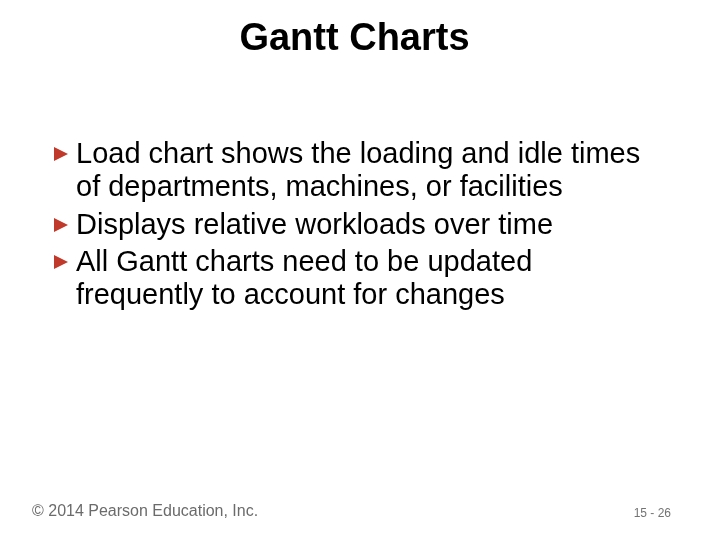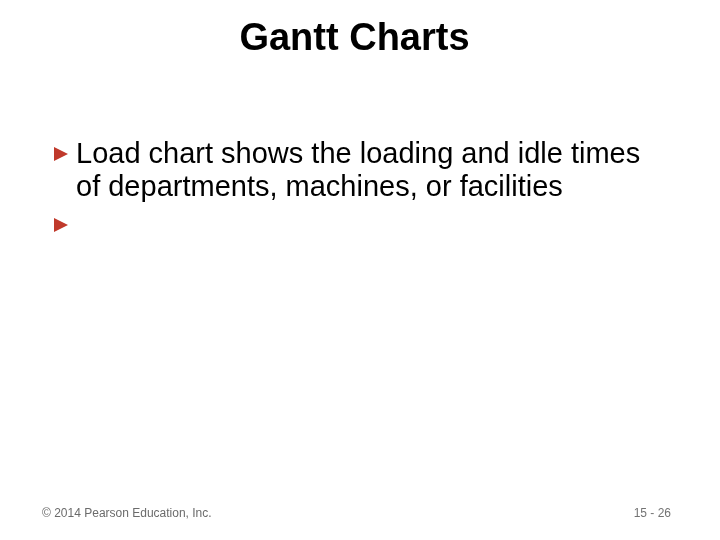--- a/index.html
+++ b/index.html
@@ -47,22 +47,22 @@
   }
   .bullet .marker svg {
     display: block;
   }
   .bullet .text {
     font-size: 29px;
   }
   .footer-left {
     position: absolute;
     bottom: 20px;
-    left: 42px;
-    font-size: 12px;
+    left: 32px;
+    font-size: 16px;
     color: #6b6b6b;
   }
   .footer-right {
     position: absolute;
     bottom: 20px;
     right: 38px;
     font-size: 12px;
     color: #737373;
   }
 </style>
@@ -83,22 +83,31 @@
       </span>
       <span class="text">Load chart shows the loading and idle times of departments, machines, or facilities</span>
     </div>
 
     <div class="bullet">
       <span class="marker">
         <svg width="14" height="14" viewBox="0 0 10 10">
             <polygon points="0,0 10,5 0,10" fill="#c0392b"></polygon>
           </svg>
       </span>
+      <span class="text">Displays relative workloads over time</span>
     </div>
 
 
+    <div class="bullet">
+      <span class="marker">
+        <svg width="14" height="14" viewBox="0 0 10 10">
+            <polygon points="0,0 10,5 0,10" fill="#c0392b"></polygon>
+          </svg>
+      </span>
+      <span class="text">All Gantt charts need to be updated frequently to account for changes</span>
+    </div>
 
   </div>
 
   <div class="footer-left">© 2014 Pearson Education, Inc.</div>
   <div class="footer-right">15 - 26</div>
 
 </div>
 
 </body></html>

